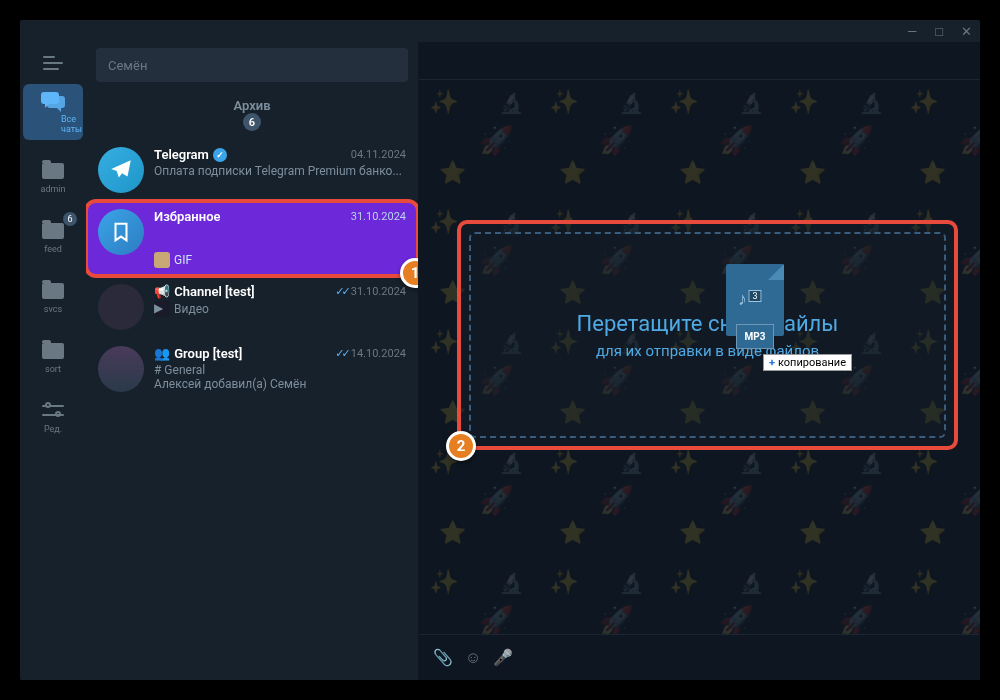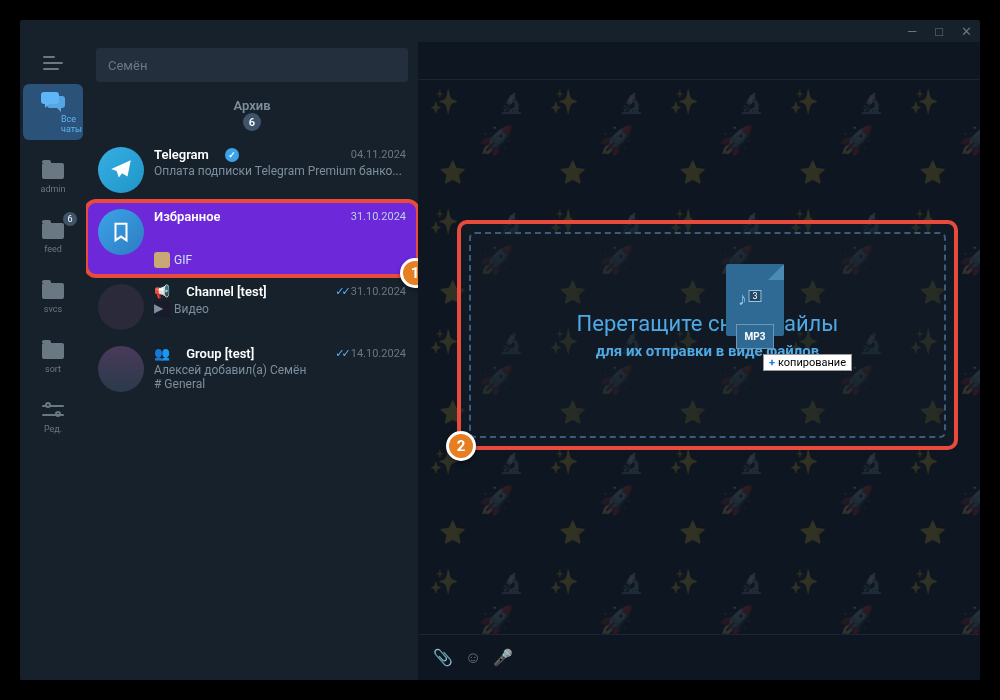--- a/index.html
+++ b/index.html
@@ -35,39 +35,39 @@
 .search { margin: 6px 10px 8px; height: 34px; background: #242f3d; border-radius: 4px; display: flex; align-items: center; padding: 0 12px; color: #6a7883; font-size: 13px; }
 .archive { display: flex; align-items: center; justify-content: space-between; padding: 8px 14px; color: #7d8e9d; font-size: 13px; font-weight: 600; flex-direction: column; }
 .badge-rd { background: #3e546a; color: #fff; font-size: 11px; border-radius: 10px; min-width: 18px; height: 18px; display: flex; align-items: center; justify-content: center; padding: 0 5px; }
 .items { flex: 1; overflow: hidden; }
 .item { display: flex; padding: 8px 12px; gap: 10px; position: relative; }
 .item.selected { background: #6d28d9; border-radius: 0; }
 .item.hl { outline: 4px solid #e84b3c; outline-offset: -2px; border-radius: 10px; }
 .avatar { width: 46px; height: 46px; border-radius: 50%; flex-shrink: 0; display: flex; align-items: center; justify-content: center; color: #fff; }
 .item-body { flex: 1; min-width: 0; }
 .row1 { display: flex; justify-content: space-between; align-items: center; }
-.name { color: #fff; font-size: 13px; font-weight: 600; display: flex; align-items: center; gap: 16px; white-space: nowrap; overflow: hidden; text-overflow: ellipsis; }
+.name { color: #fff; font-size: 13px; font-weight: 600; display: flex; align-items: center; gap: 4px; white-space: nowrap; overflow: hidden; text-overflow: ellipsis; }
 .date { color: #6a7883; font-size: 11px; display: flex; align-items: center; gap: 3px; }
 .item.selected .date { color: #b8d4ea; }
 .row2 { color: #7d8e9d; font-size: 12px; margin-top: 2px; white-space: nowrap; overflow: hidden; text-overflow: ellipsis; display: flex; align-items: center; gap: 4px; }
 .item.selected .row2 { color: #cde3f4; margin-top: 28px; }
 .verified { width: 14px; height: 14px; background: #3ba4e8; border-radius: 50%; display: inline-flex; align-items: center; justify-content: center; color: #fff; font-size: 9px; }
 .checks { color: #5eb5f7; font-size: 11px; letter-spacing: -3px; }
 .thumb { width: 16px; height: 16px; background: #8a7355; border-radius: 3px; display: inline-block; }
 .marker { position: absolute; width: 30px; height: 30px; background: #e67e22; border: 3px solid #fff; border-radius: 50%; color: #fff; font-size: 15px; font-weight: bold; display: flex; align-items: center; justify-content: center; box-shadow: 0 2px 4px rgba(0,0,0,.4); z-index: 10; }
 
 .chat { flex: 1; background: #0e1621; position: relative; display: flex; flex-direction: column; }
 .chat-header { height: 38px; border-bottom: 1px solid #1a2633; }
 .chat-area { flex: 1; position: relative; overflow: hidden; }
 .pattern { position: absolute; inset: 0; opacity: 0.14; }
 .pattern svg { width: 100%; height: 100%; }
 .drop-overlay { position: absolute; left: 38px; top: 140px; right: 22px; height: 230px; border: 4px solid #e84b3c; border-radius: 10px; background: rgba(23,33,43,0.35); }
 .drop-inner { position: absolute; inset: 8px; border: 2px dashed #3a5d7d; border-radius: 6px; display: flex; flex-direction: column; align-items: center; justify-content: center; }
 .drop-title { color: #4fa9e4; font-size: 22px; font-weight: 400; }
-.drop-sub { color: #4fa9e4; font-size: 15px; margin-top: 6px; font-weight: bold; }
+.drop-sub { color: #4fa9e4; font-size: 15px; margin-top: 6px; }
 .file-drag { position: absolute; left: 255px; top: 30px; display: flex; flex-direction: column; align-items: center; }
 .file-icon { width: 58px; height: 72px; background: #2f6a94; position: relative; border-radius: 2px; }
 .file-icon::before { content: ""; position: absolute; top: 0; right: 0; border-width: 0 0 16px 16px; border-style: solid; border-color: transparent transparent #4a8bb5 transparent; }
 .file-label { background: #2f6a94; color: #fff; font-size: 10px; font-weight: bold; padding: 6px 8px; margin-top: -12px; border: 1px solid rgba(255,255,255,.3); position: relative; }
 .file-count { position: absolute; top: 26px; left: 50%; transform: translateX(-50%); background: rgba(0,0,0,.3); color: #fff; border: 1px solid #9bc4e0; font-size: 9px; padding: 0 3px; }
 .file-music { position: absolute; top: 24px; left: 12px; color: #9bc4e0; font-size: 18px; }
 .copy-tip { position: absolute; left: 292px; top: 120px; background: #fff; color: #000; font-size: 11px; padding: 1px 5px; border: 1px solid #999; display: flex; align-items: center; gap: 3px; }
 .copy-tip .plus { color: #1a73e8; font-weight: bold; }
 .input-bar { height: 46px; border-top: 1px solid #1a2633; display: flex; align-items: center; padding: 0 14px; gap: 12px; color: #6a7883; }
 .input-bar .ph { flex: 1; font-size: 13px; }
@@ -207,22 +207,22 @@
               <div class="name">
                     <span>👥</span>
                     <span>Group [test]</span>
                   </div>
               <div class="date">
                     <span class="checks">✓✓</span>
                     <span>14.10.2024</span>
                   </div>
             </div>
             <div class="row2" style="display:block">
+              <div># General</div>
               <div>Алексей добавил(а) Семён</div>
-              <div># General</div>
             </div>
           </div>
         </div>
 
       </div>
     </div>
 
     <div class="chat">
       <div class="chat-header"></div>
       <div class="chat-area">

